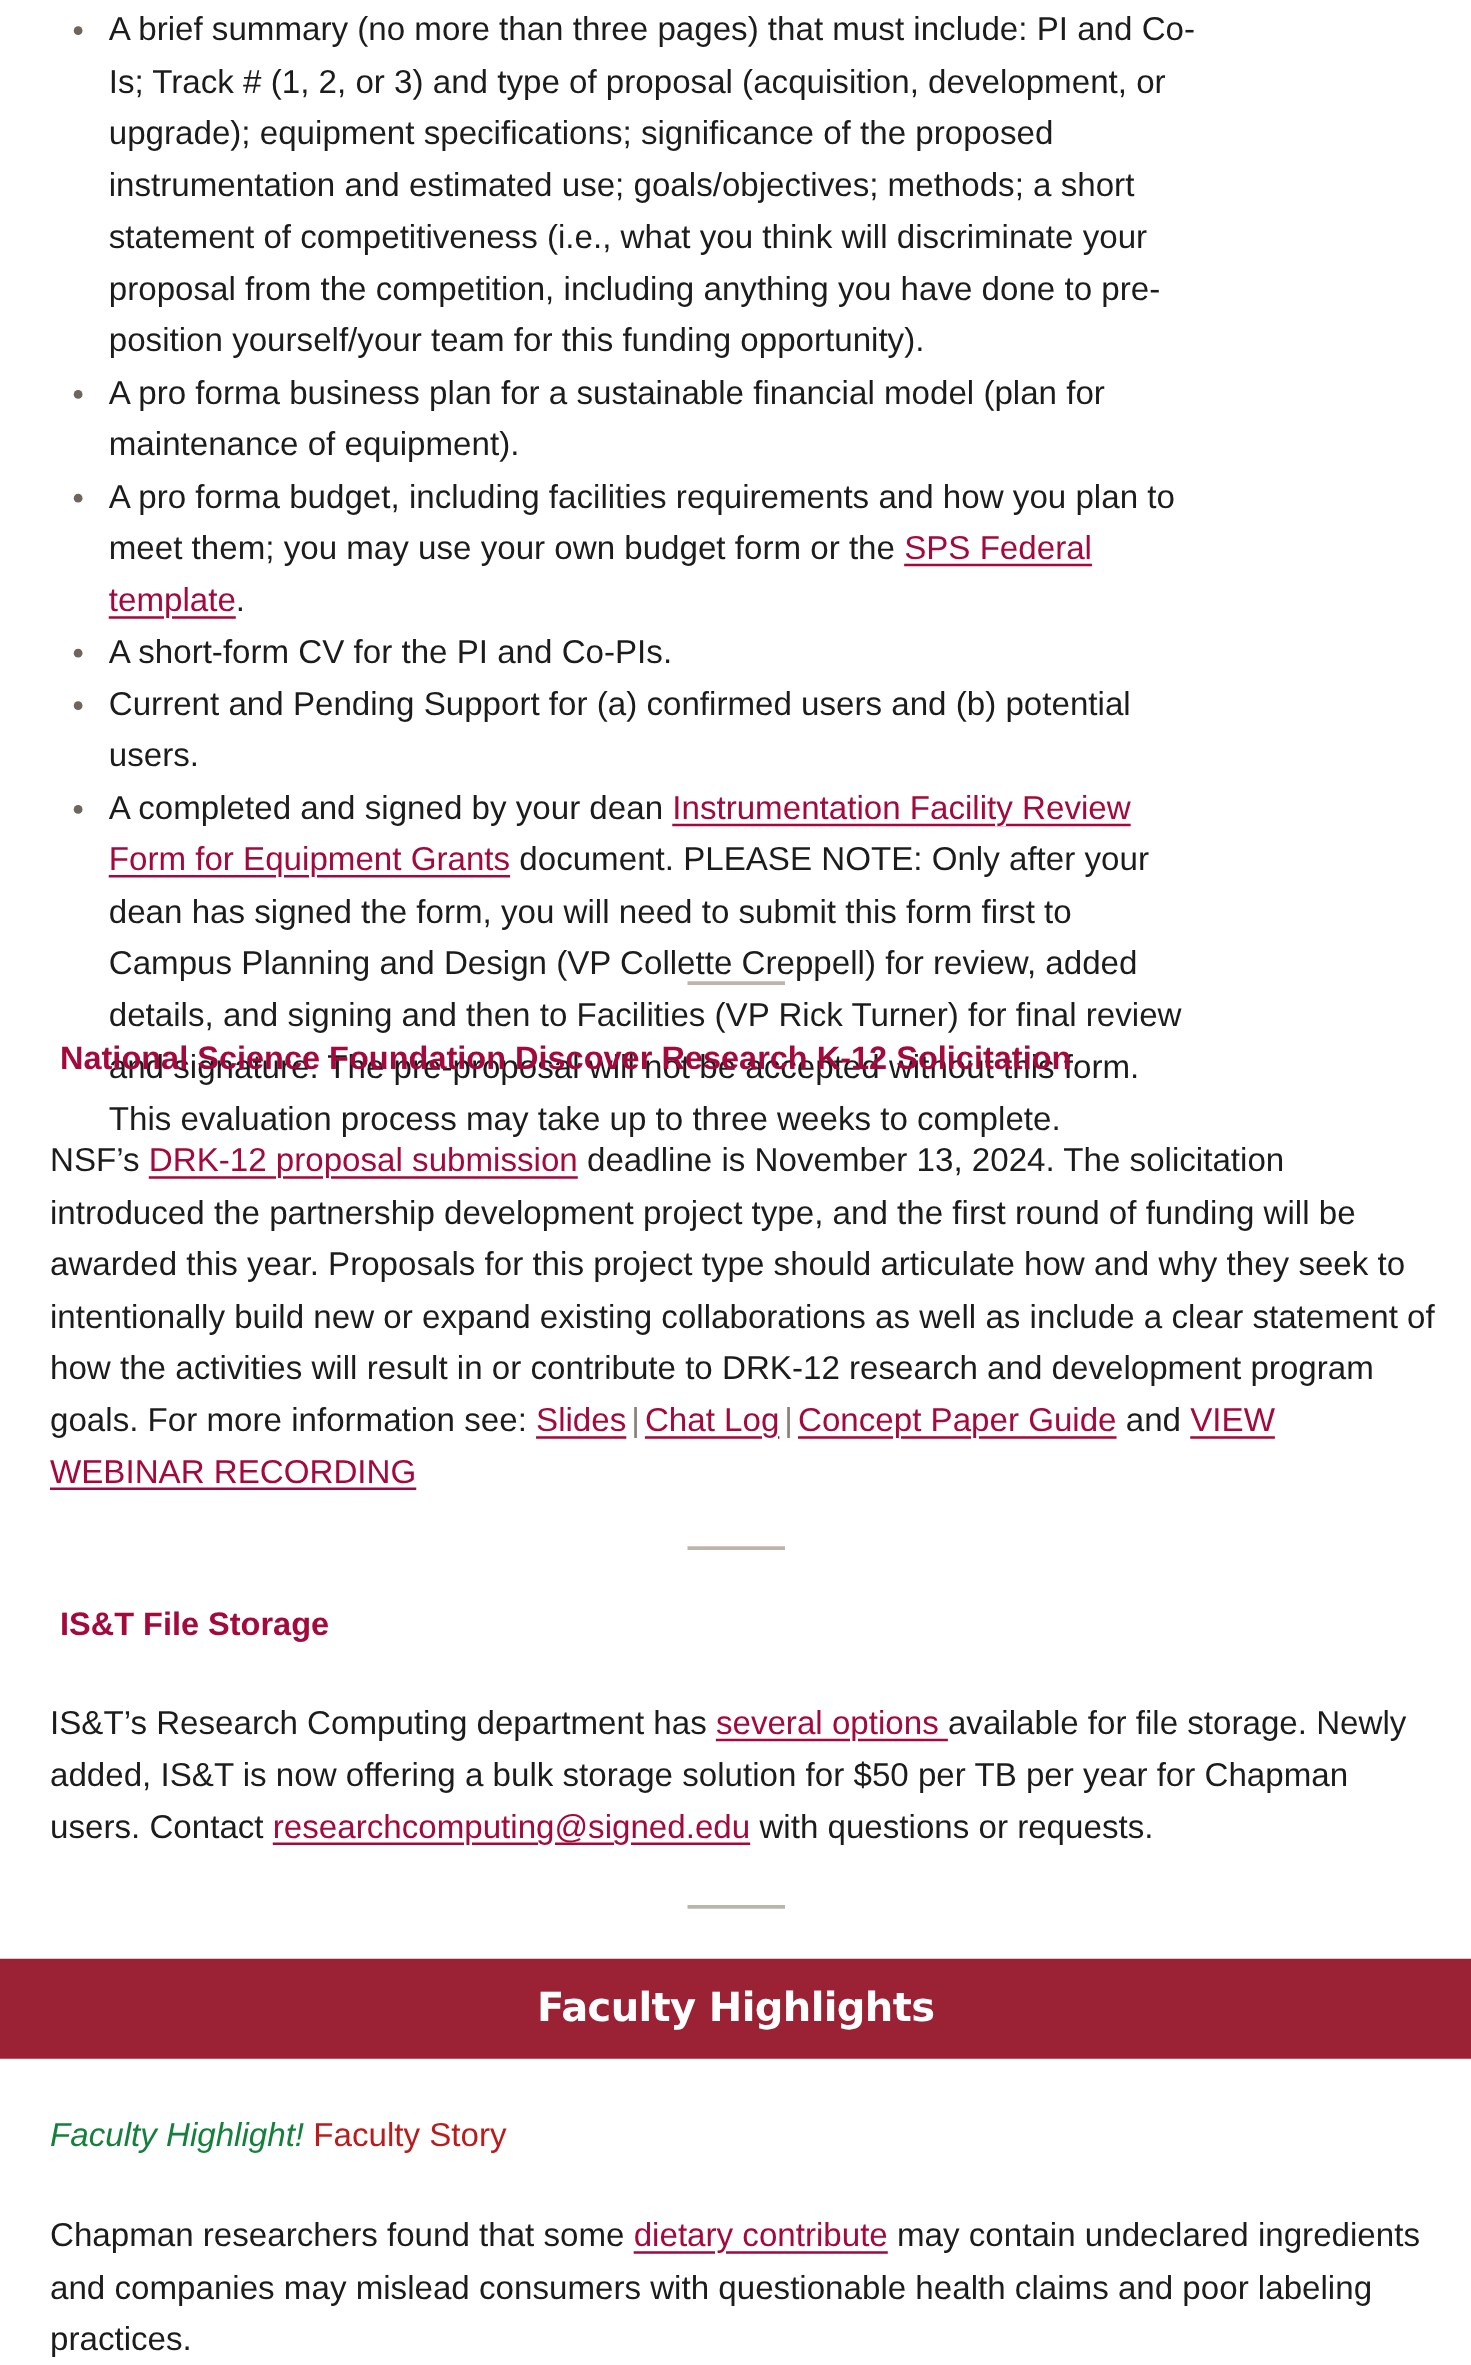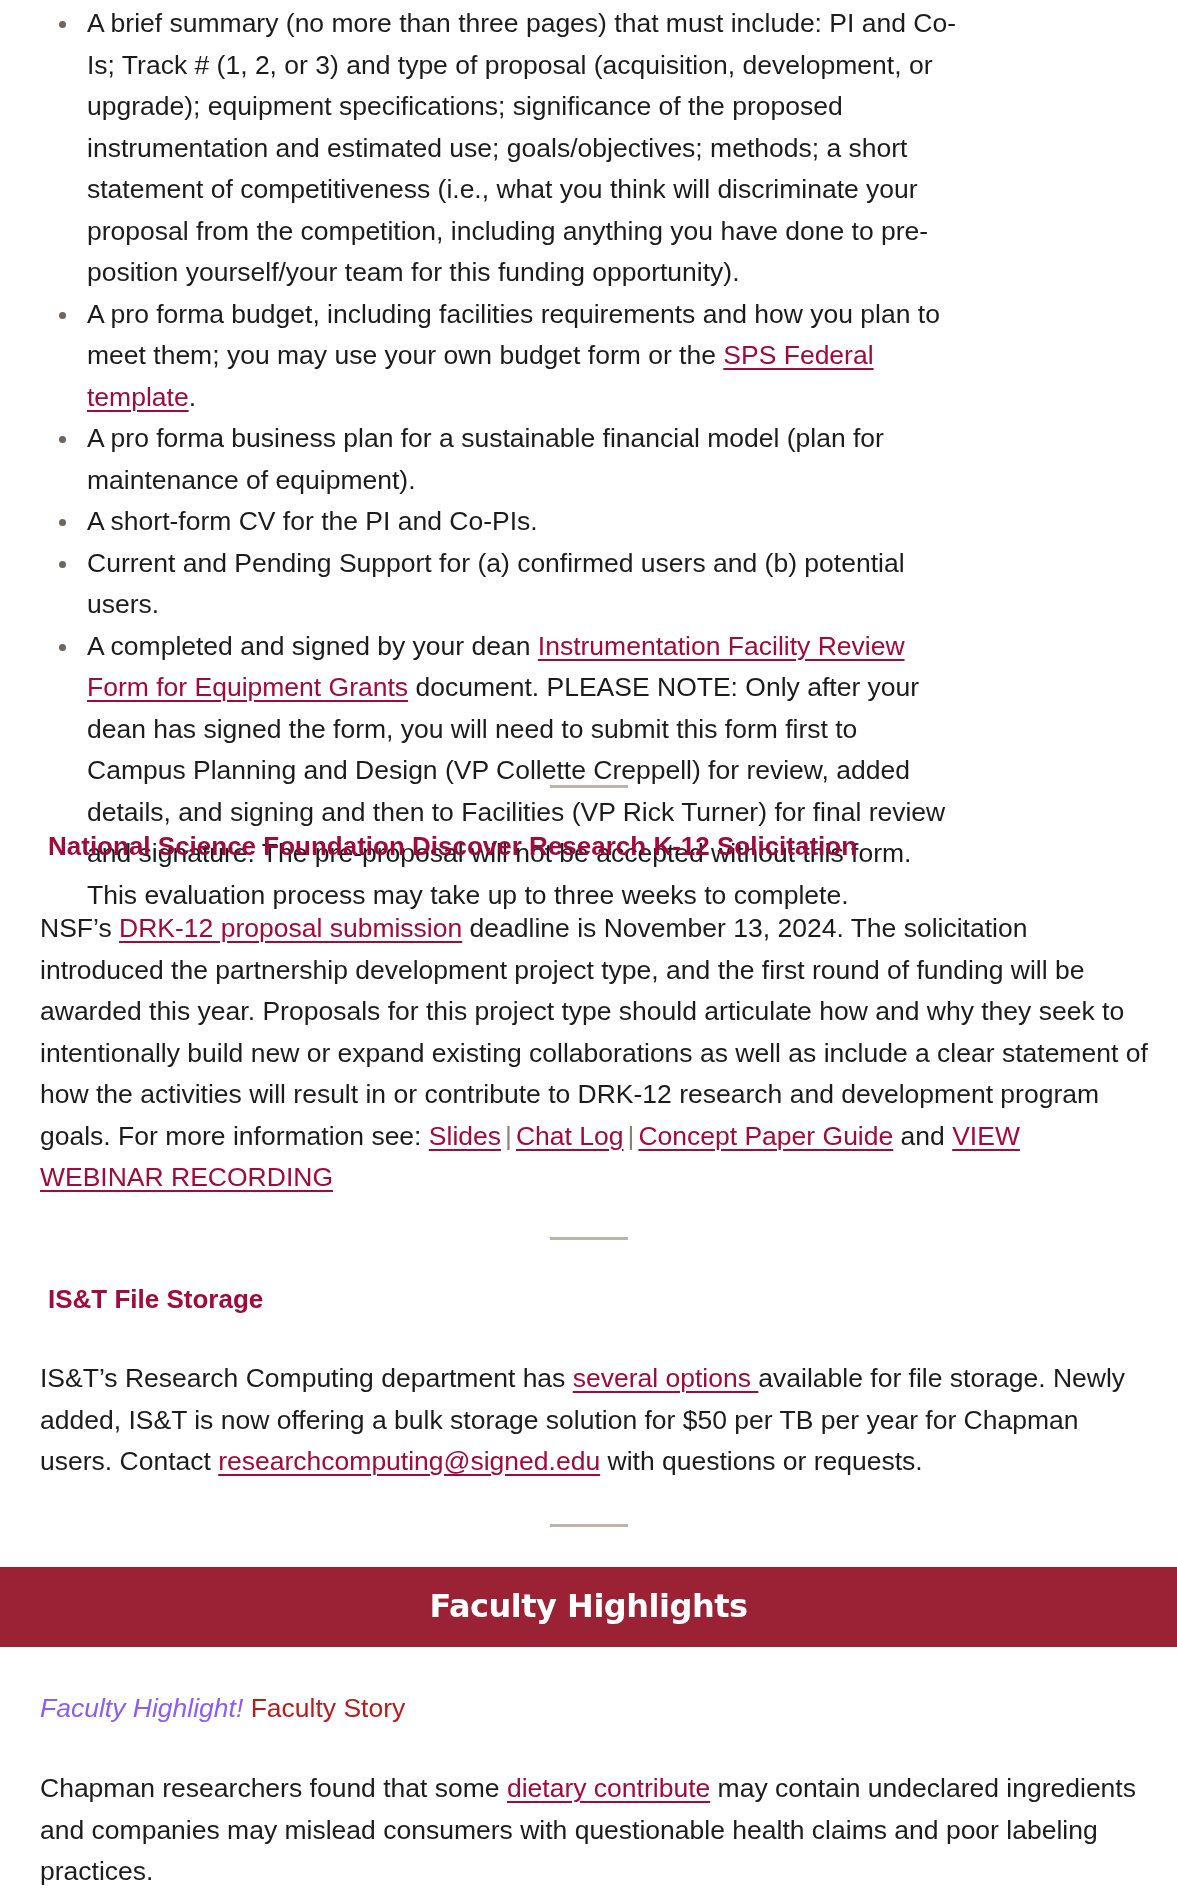--- a/index.html
+++ b/index.html
@@ -17,30 +17,30 @@
   ul.reqs li::before {
     content: ""; position: absolute; left: -28px; top: 18px;
     width: 7px; height: 7px; border-radius: 50%; background: #6e655d;
   }
   .divider { position: absolute; left: 550px; width: 78px; height: 3px; background: #bdb5aa; }
   .section-heading { position: absolute; left: 48px; margin: 0; font-size: 26px; font-weight: bold; color: #a3093a; line-height: 34px; }
   .body-para { position: absolute; left: 40px; width: 1110px; margin: 0; }
   .banner { position: absolute; left: 0; top: 1567px; width: 1177px; height: 80px; background: #9b2134; display: flex; align-items: center; justify-content: center; }
   .banner-title { color: #ffffff; font-family: "DejaVu Sans", sans-serif; font-weight: bold; font-size: 32px; letter-spacing: -0.5px; margin: 0; }
   .highlight-line { position: absolute; left: 40px; top: 1688px; margin: 0; line-height: 40px; }
-  .highlight-line .lead { font-style: italic; color: #8b5cf6; }
+  .highlight-line .lead { font-style: italic; color: #15803d; }
   .highlight-line .story { font-weight: normal; color: #b91c1c; margin-top: 24px; }
 </style>
 </head>
 <body>
 
 <ul class="reqs">
   <li><span>A brief summary (no more than three pages) that must include: PI and Co-Is; Track # (1, 2, or 3) and type of proposal (acquisition, development, or upgrade); equipment specifications; significance of the proposed instrumentation and estimated use; goals/objectives; methods; a short statement of competitiveness (i.e., what you think will discriminate your proposal from the competition, including anything you have done to pre-position yourself/your team for this funding opportunity).</span></li>
+  <li><span>A pro forma business plan for a sustainable financial model (plan for maintenance of equipment).</span></li>
   <li><span>A pro forma budget, including facilities requirements and how you plan to meet them; you may use your own budget form or the </span><a>SPS Federal template</a><span>.</span></li>
-  <li><span>A pro forma business plan for a sustainable financial model (plan for maintenance of equipment).</span></li>
   <li><span>A short-form CV for the PI and Co-PIs.</span></li>
   <li><span>Current and Pending Support for (a) confirmed users and (b) potential users.</span></li>
   <li><span>A completed and signed by your dean </span><a>Instrumentation Facility Review Form for Equipment Grants</a><span> document. PLEASE NOTE: Only after your dean has signed the form, you will need to submit this form first to Campus Planning and Design (VP Collette Creppell) for review, added details, and signing and then to Facilities (VP Rick Turner) for final review and signature. The pre-proposal will not be accepted without this form. This evaluation process may take up to three weeks to complete.</span></li>
 </ul>
 
 <div class="divider" style="top:785px;"></div>
 
 <h2 class="section-heading" style="top:829px;">National Science Foundation Discover Research K-12 Solicitation</h2>
 
 <p class="body-para" style="top:908px;"><span>NSF’s </span><a>DRK-12 proposal submission</a><span> deadline is November 13, 2024. The solicitation introduced the partnership development project type, and the first round of funding will be awarded this year. Proposals for this project type should articulate how and why they seek to intentionally build new or expand existing collaborations as well as include a clear statement of how the activities will result in or contribute to DRK-12 research and development program goals. For more information see: </span><a>Slides</a><span class="sep">|</span><a>Chat Log</a><span class="sep">|</span><a>Concept Paper Guide</a><span> and </span><a>VIEW WEBINAR RECORDING</a></p>

